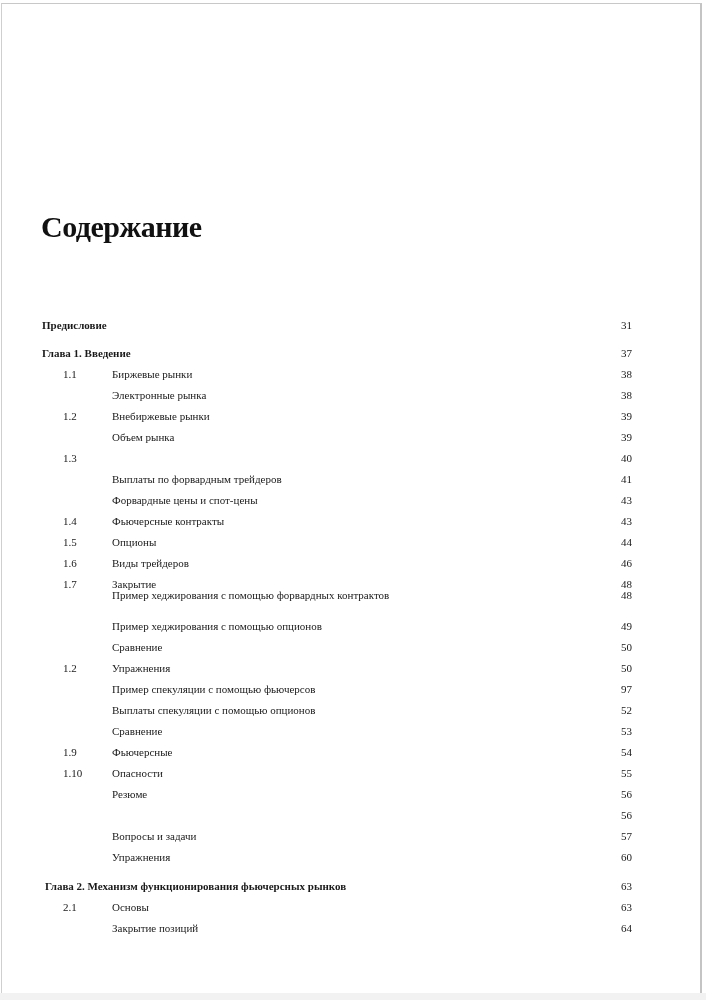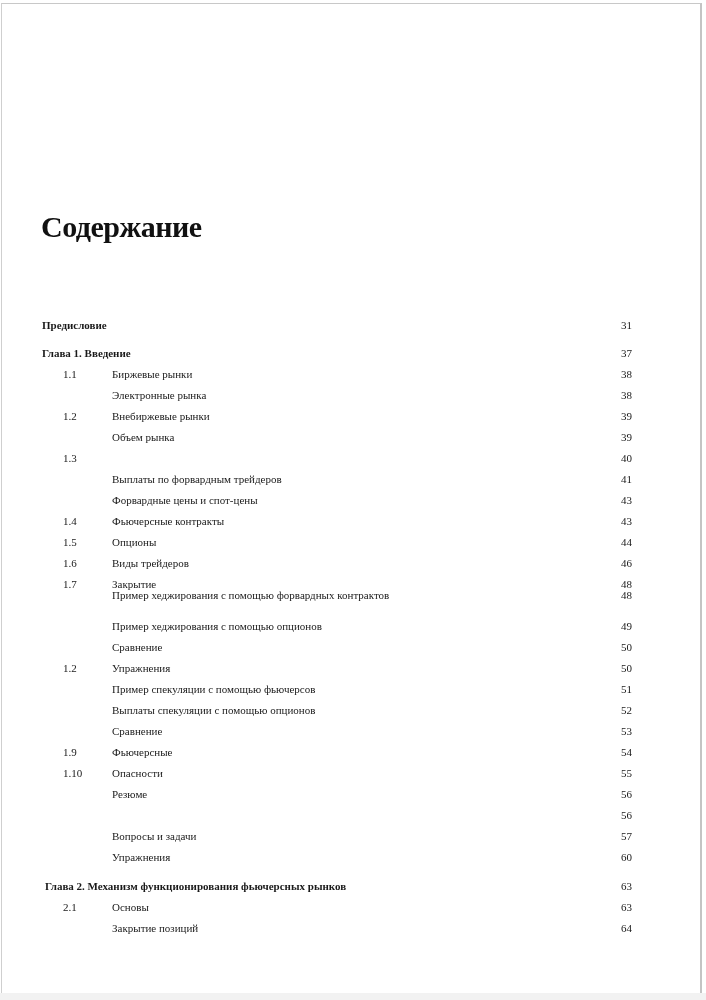--- a/index.html
+++ b/index.html
@@ -100,21 +100,21 @@
     <span class="txt">Сравнение</span>
     <span class="pg">50</span>
   </div>
   <div class="row" style="top:658px">
     <span class="num">1.2</span>
     <span class="txt">Упражнения</span>
     <span class="pg">50</span>
   </div>
   <div class="row" style="top:679px">
     <span class="txt">Пример спекуляции с помощью фьючерсов</span>
-    <span class="pg">51</span>
+    <span class="pg">97</span>
   </div>
   <div class="row" style="top:700px">
     <span class="txt">Выплаты спекуляции с помощью опционов</span>
     <span class="pg">52</span>
   </div>
   <div class="row" style="top:721px">
     <span class="txt">Сравнение</span>
     <span class="pg">53</span>
   </div>
   <div class="row" style="top:742px">

